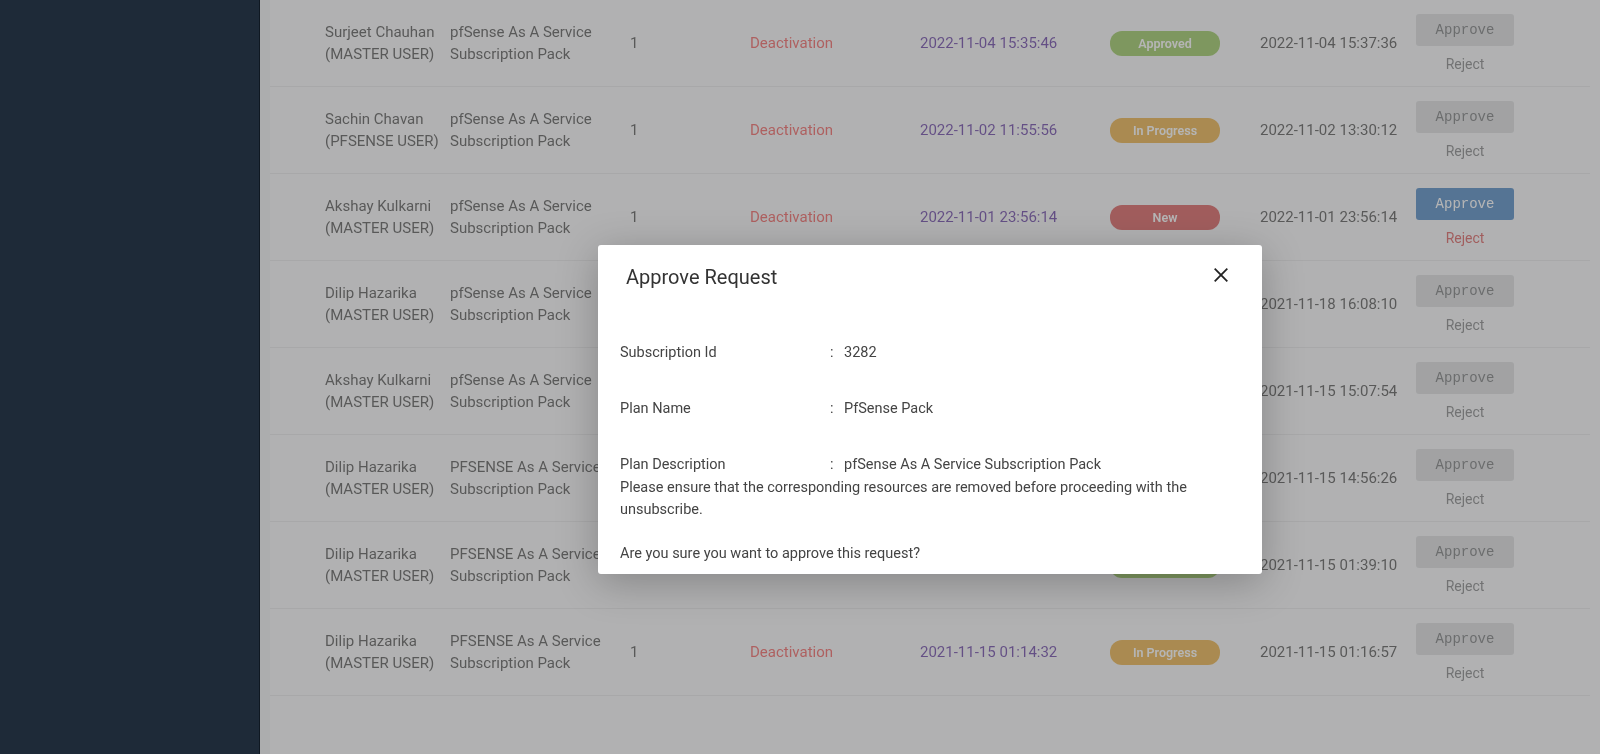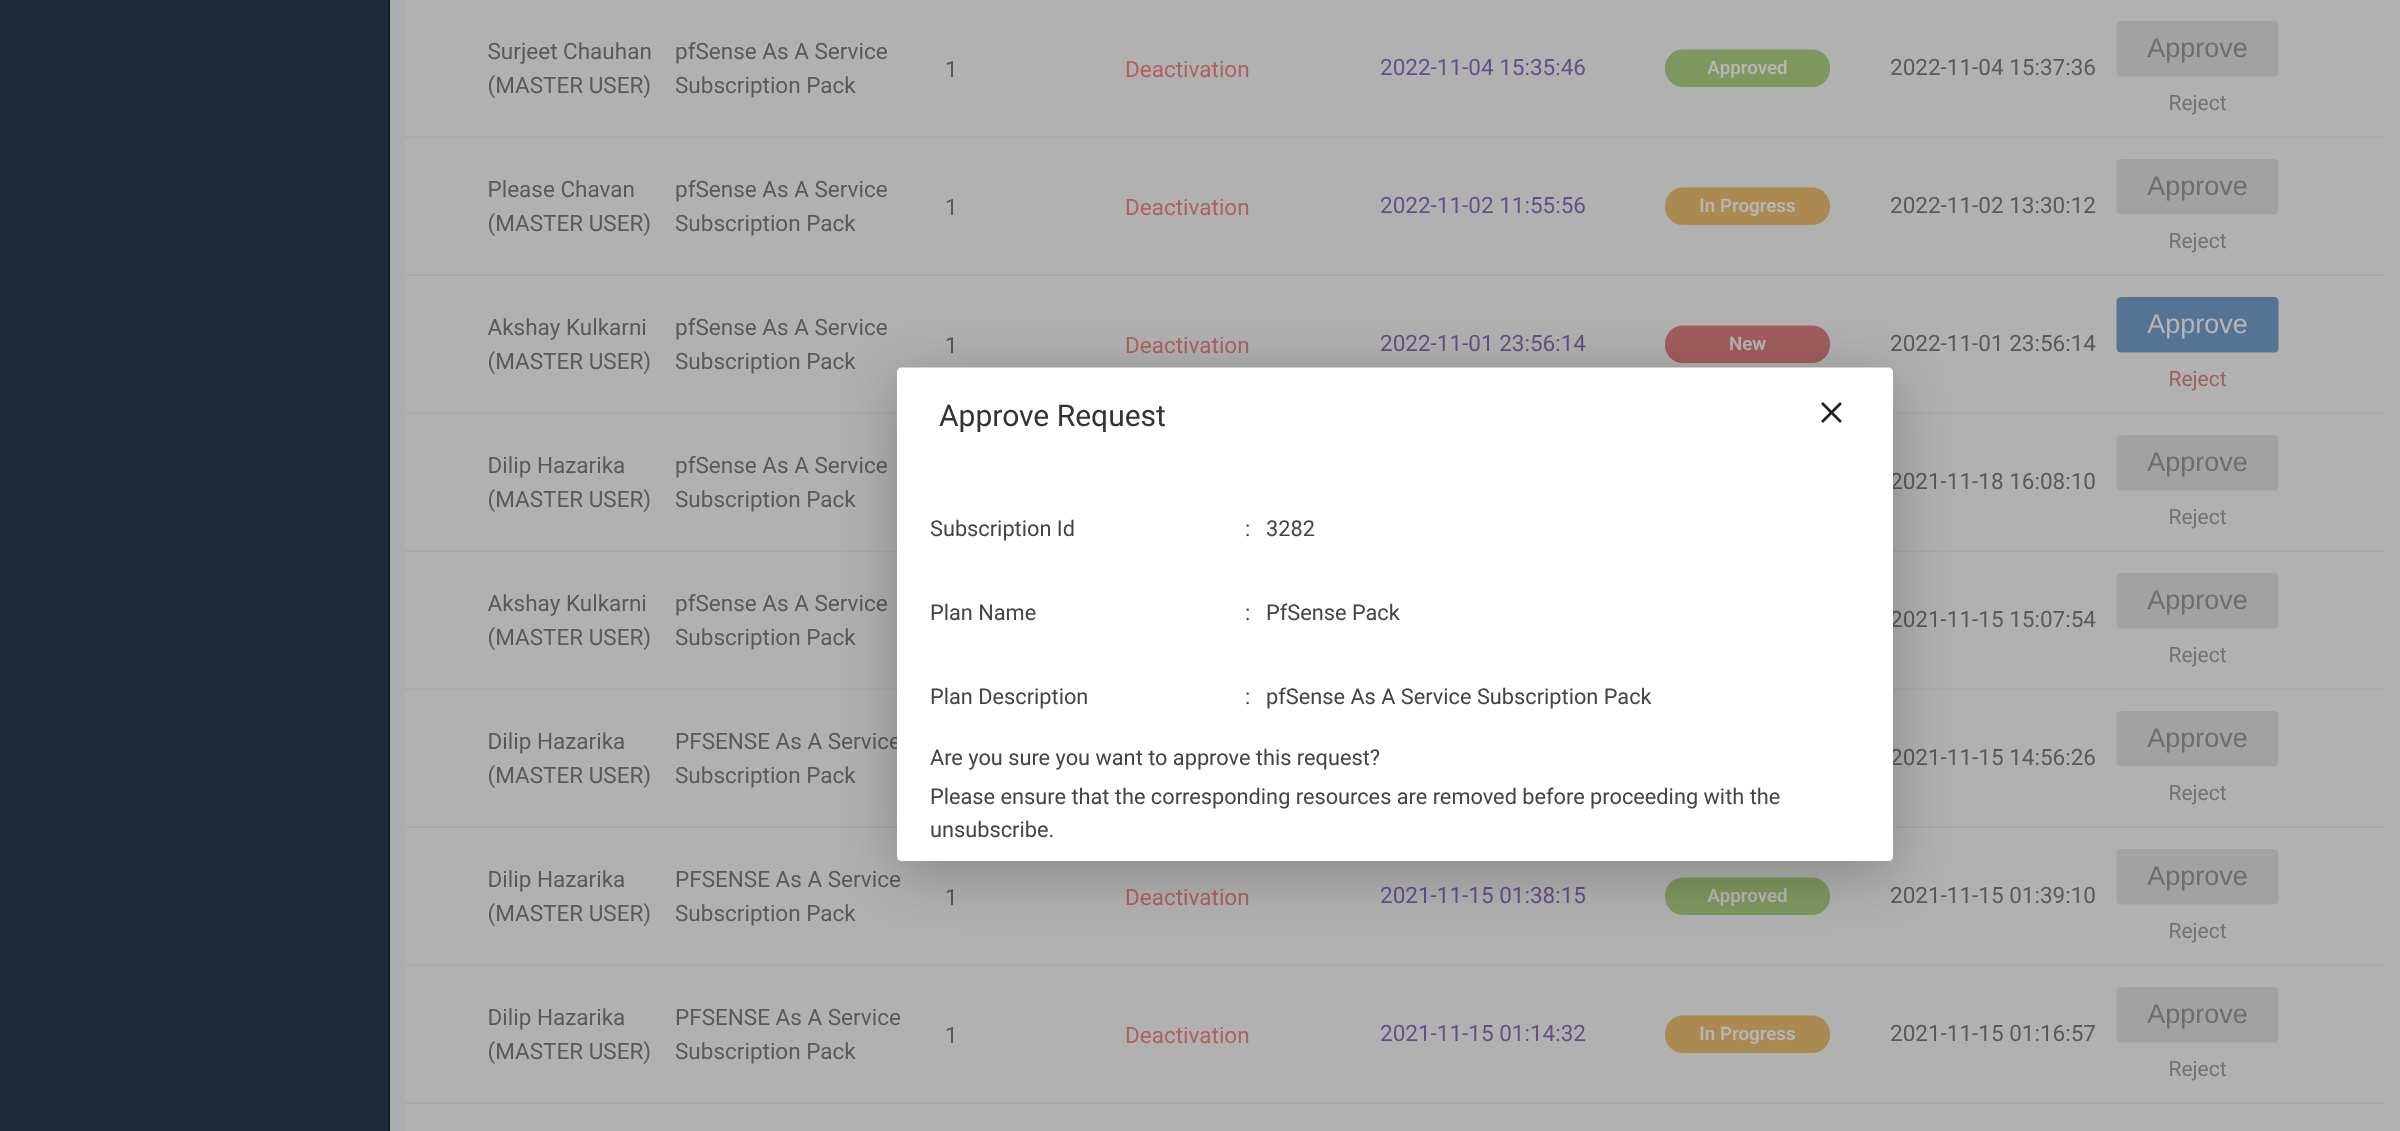--- a/index.html
+++ b/index.html
@@ -66,26 +66,27 @@
       font-size: 12.5px;
       font-weight: 600;
       text-align: center;
     }
     .pill-approved { background: #86bc42; }
     .pill-progress { background: #e6a123; }
     .pill-new      { background: #d23d3d; }
     .btn {
       display: inline-block;
       padding: 8px 20px;
-      font-size: 18px;
+      font-size: 14px;
       border-radius: 3px;
       border: none;
       cursor: pointer;
       min-width: 96px;
       text-align: center;
+      font-family: Liberation Mono, monospace;
     }
     .btn-approve  { background: #2c6fb6; color: #fff; }
     .btn-approve.disabled { background: #d4d6d8; color: #5d5f61; }
     .link-reject  {
       display: block;
       margin-top: 10px;
       color: #d23d3d;
       font-size: 14px;
       text-align: center;
       cursor: pointer;
@@ -180,21 +181,21 @@
               <div class="col-user">Surjeet Chauhan (MASTER USER)</div>
               <div class="col-plan">pfSense As A Service Subscription Pack</div>
               <div class="col-qty">1</div>
               <div class="col-action">Deactivation</div>
               <div class="col-date1">2022-11-04 15:35:46</div>
               <div class="col-status"><span class="pill pill-approved">Approved</span></div>
               <div class="col-date2">2022-11-04 15:37:36</div>
               <div class="col-ops"><button class="btn btn-approve disabled">Approve</button><span class="link-reject disabled">Reject</span></div>
             </div>
             <div class="row">
-              <div class="col-user">Please Chavan (MASTER USER)</div>
+              <div class="col-user">Sachin Chavan (PFSENSE USER)</div>
               <div class="col-plan">pfSense As A Service Subscription Pack</div>
               <div class="col-qty">1</div>
               <div class="col-action">Deactivation</div>
               <div class="col-date1">2022-11-02 11:55:56</div>
               <div class="col-status"><span class="pill pill-progress">In Progress</span></div>
               <div class="col-date2">2022-11-02 13:30:12</div>
               <div class="col-ops"><button class="btn btn-approve disabled">Approve</button><span class="link-reject disabled">Reject</span></div>
             </div>
             <div class="row">
               <div class="col-user">Akshay Kulkarni (MASTER USER)</div>
@@ -281,18 +282,18 @@
         <div class="info-row">
           <div class="info-label">Plan Name</div>
           <div class="info-colon">:</div>
           <div class="info-value">PfSense Pack</div>
         </div>
         <div class="info-row">
           <div class="info-label">Plan Description</div>
           <div class="info-colon">:</div>
           <div class="info-value">pfSense As A Service Subscription Pack</div>
         </div>
+        <div class="modal-msg">Please ensure that the corresponding resources are removed before proceeding with the unsubscribe.</div>
         <div class="modal-msg modal-confirm">Are you sure you want to approve this request?</div>
-        <div class="modal-msg">Please ensure that the corresponding resources are removed before proceeding with the unsubscribe.</div>
       </div>
     </div>
   </div>
 </div>
 
 </body></html>

